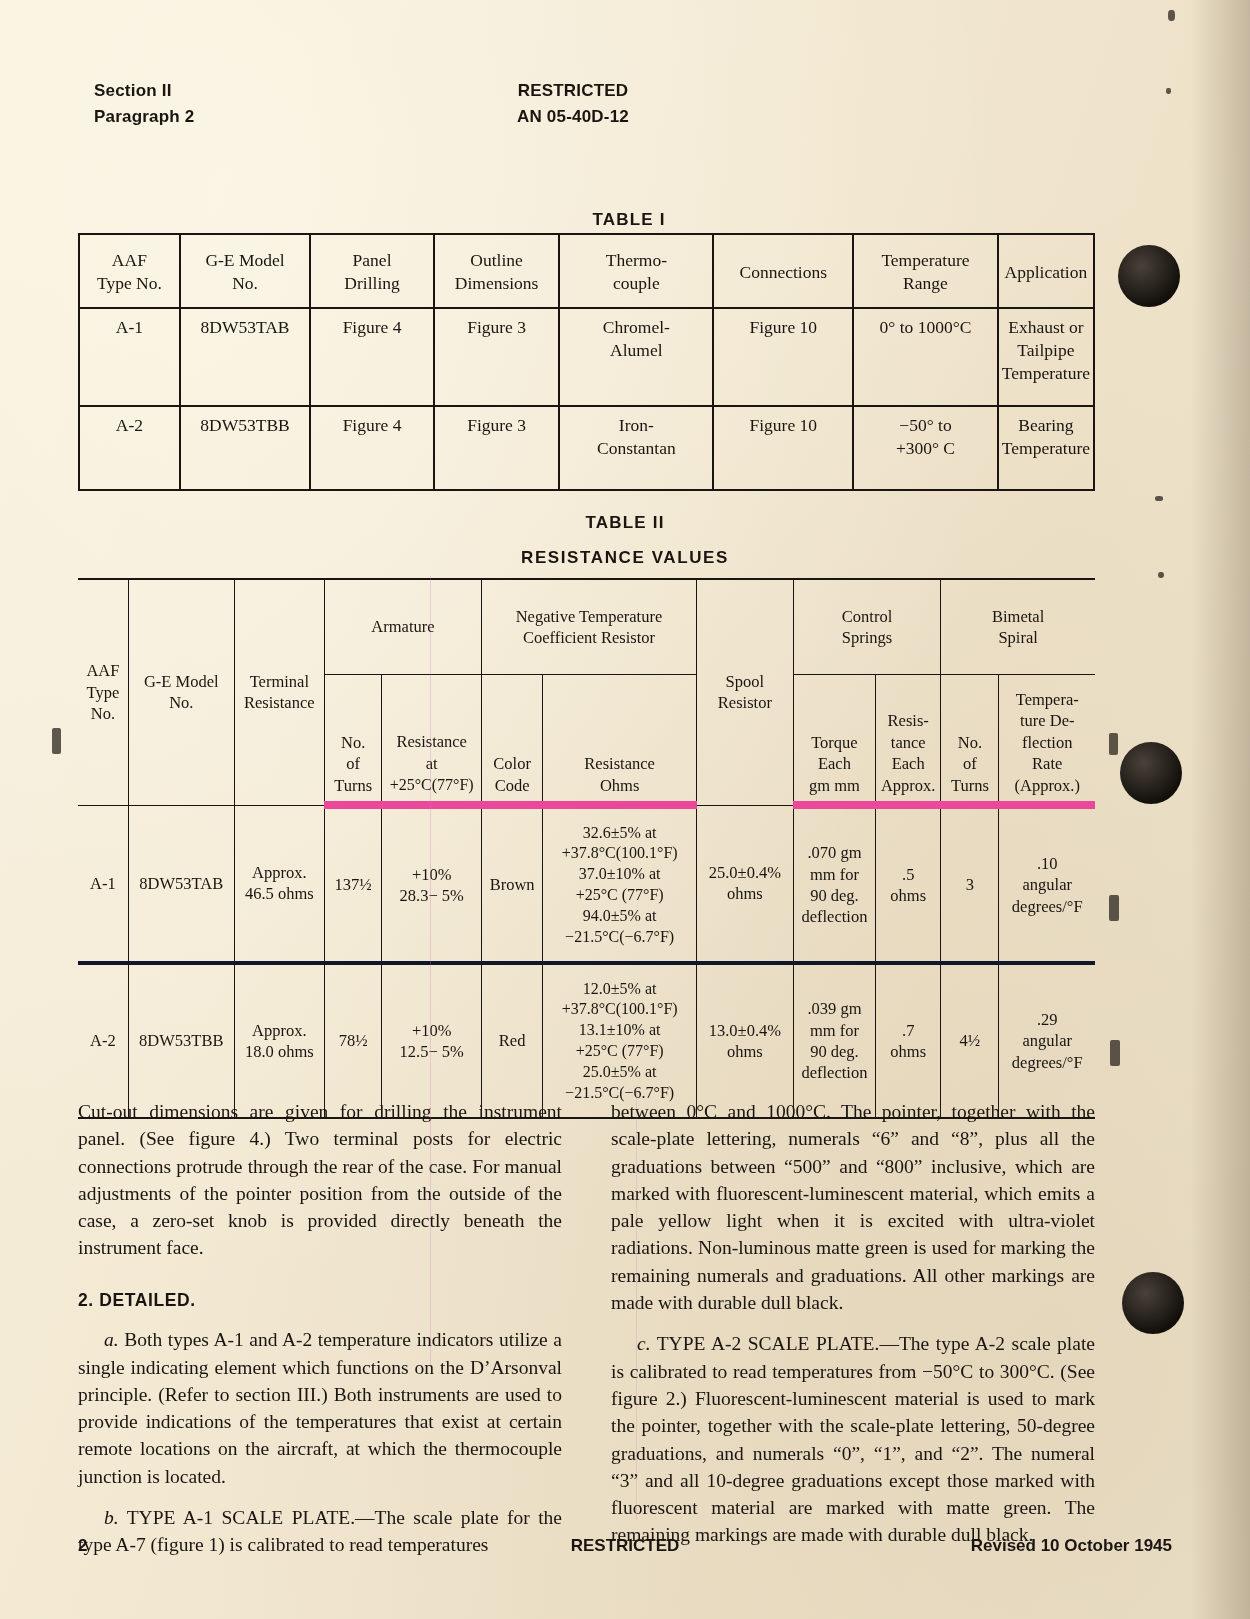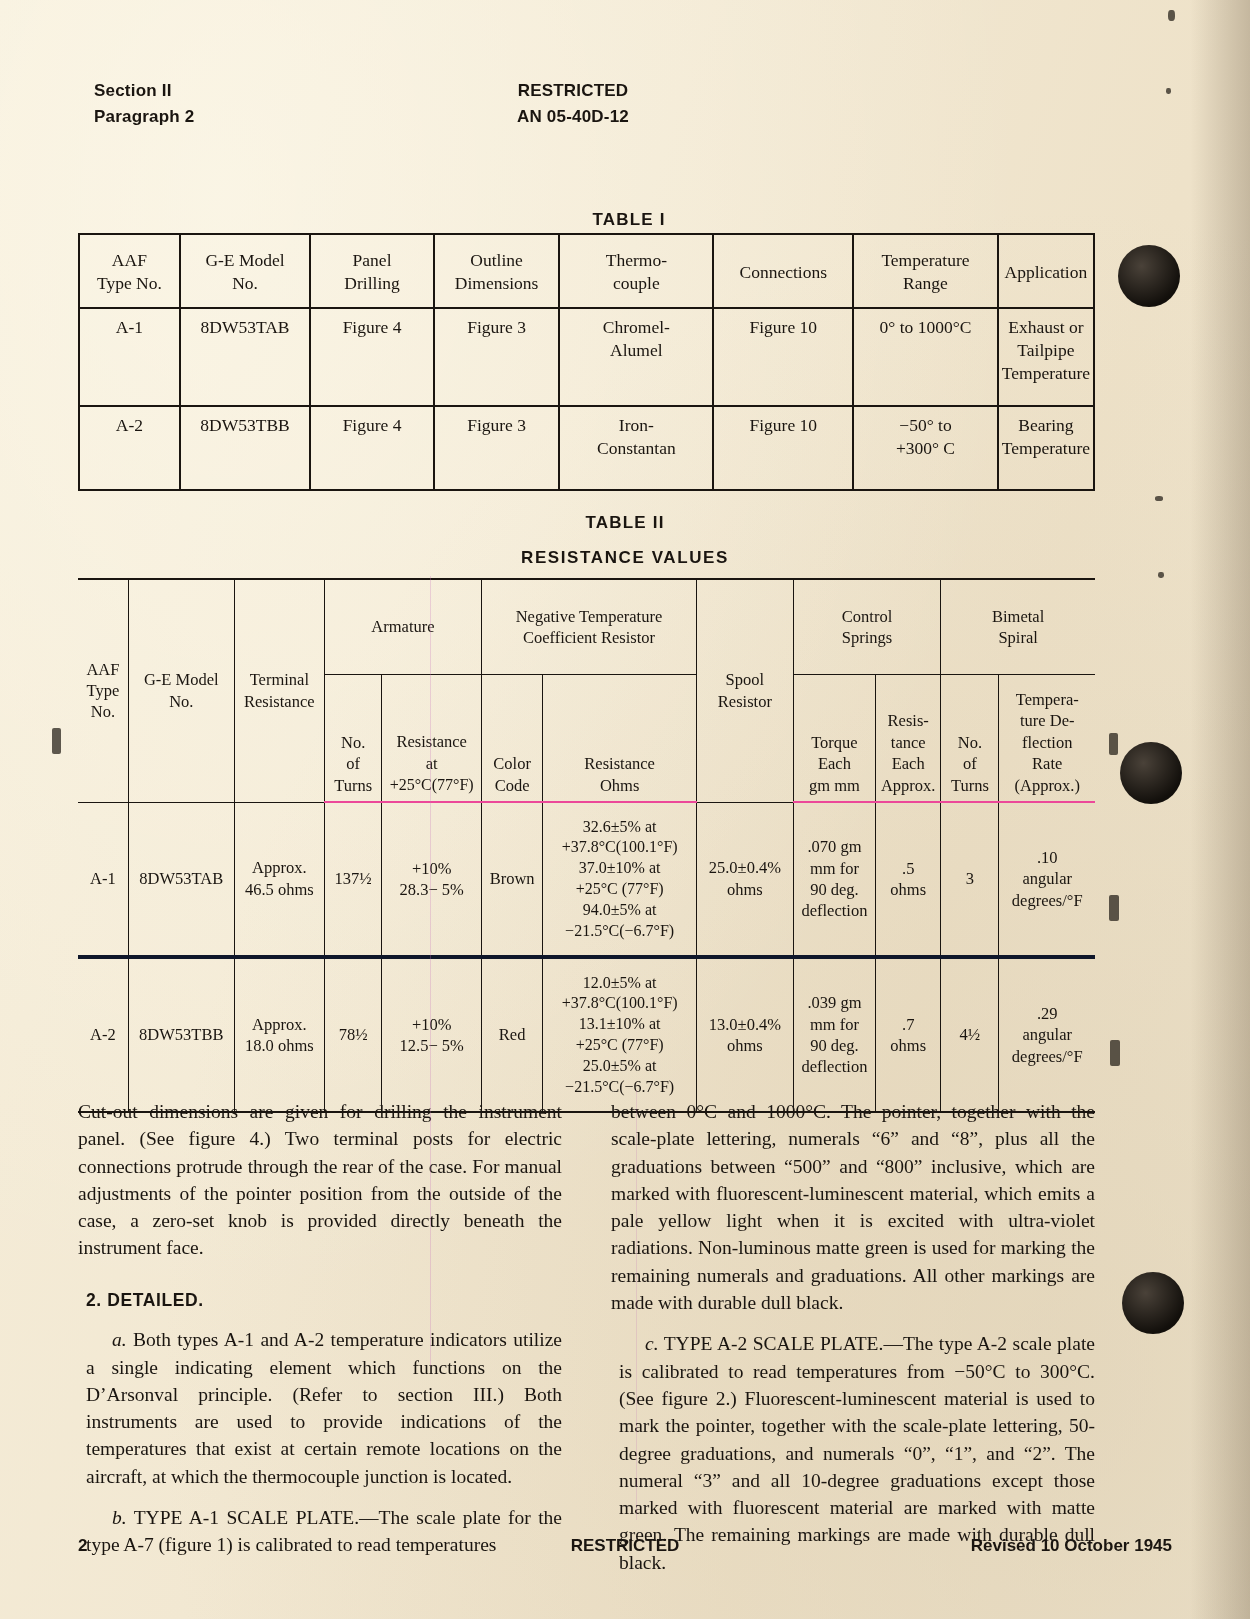--- a/index.html
+++ b/index.html
@@ -76,41 +76,41 @@
   }
   .t2 td{
     border-left:1.6px solid #1a1510;
     text-align:center;
     vertical-align:middle;
     line-height:1.3;
     padding:3px 2px;
   }
   .t2 td.nob{ border-left:none; }
   .t2 tr.grp td{ height:88px; vertical-align:middle; border-bottom:1.6px solid #1a1510; }
-  .t2 tr.sub td{ height:118px; vertical-align:bottom; padding-bottom:5px; border-bottom:2px solid #ec4899;}
+  .t2 tr.sub td{ height:118px; vertical-align:bottom; padding-bottom:5px; border-bottom:8px solid #ec4899;}
   .t2 tr.data td{ height:146px; vertical-align:middle; }
   .t2 tr.data.row1 td{ border-bottom:4px solid #0f172a; }
   .t2 .thin{ font-size:16px; }
   .nowrap{ white-space:nowrap; }
   .arm-res{ text-align:right; padding-right:10px; }
   .arm-res .ln2{ display:block; }
 
   
   .cols{
     position:absolute; top:1098px; left:78px; width:1017px; height:420px;
   }
   .col{
     width:484px; position:absolute; top:0;
     font-size:19.5px; line-height:1.40;
     text-align:justify;
   }
   .colL{ left:0; }
   .colR{ left:533px; }
   .col p{ margin:0 0 0 0; }
-  .col p + p{ margin-top:14px;margin-left:8px; }
+  .col p + p{ margin-top:14px; }
   .indent{ text-indent:26px; }
   .sechead{
     font-family:"Liberation Sans", sans-serif;
     font-weight:bold; font-size:17.5px; letter-spacing:.6px;
     margin-top:26px !important; margin-bottom:8px;
   }
   .it{ font-style:italic; }
 
   
   .footer{

